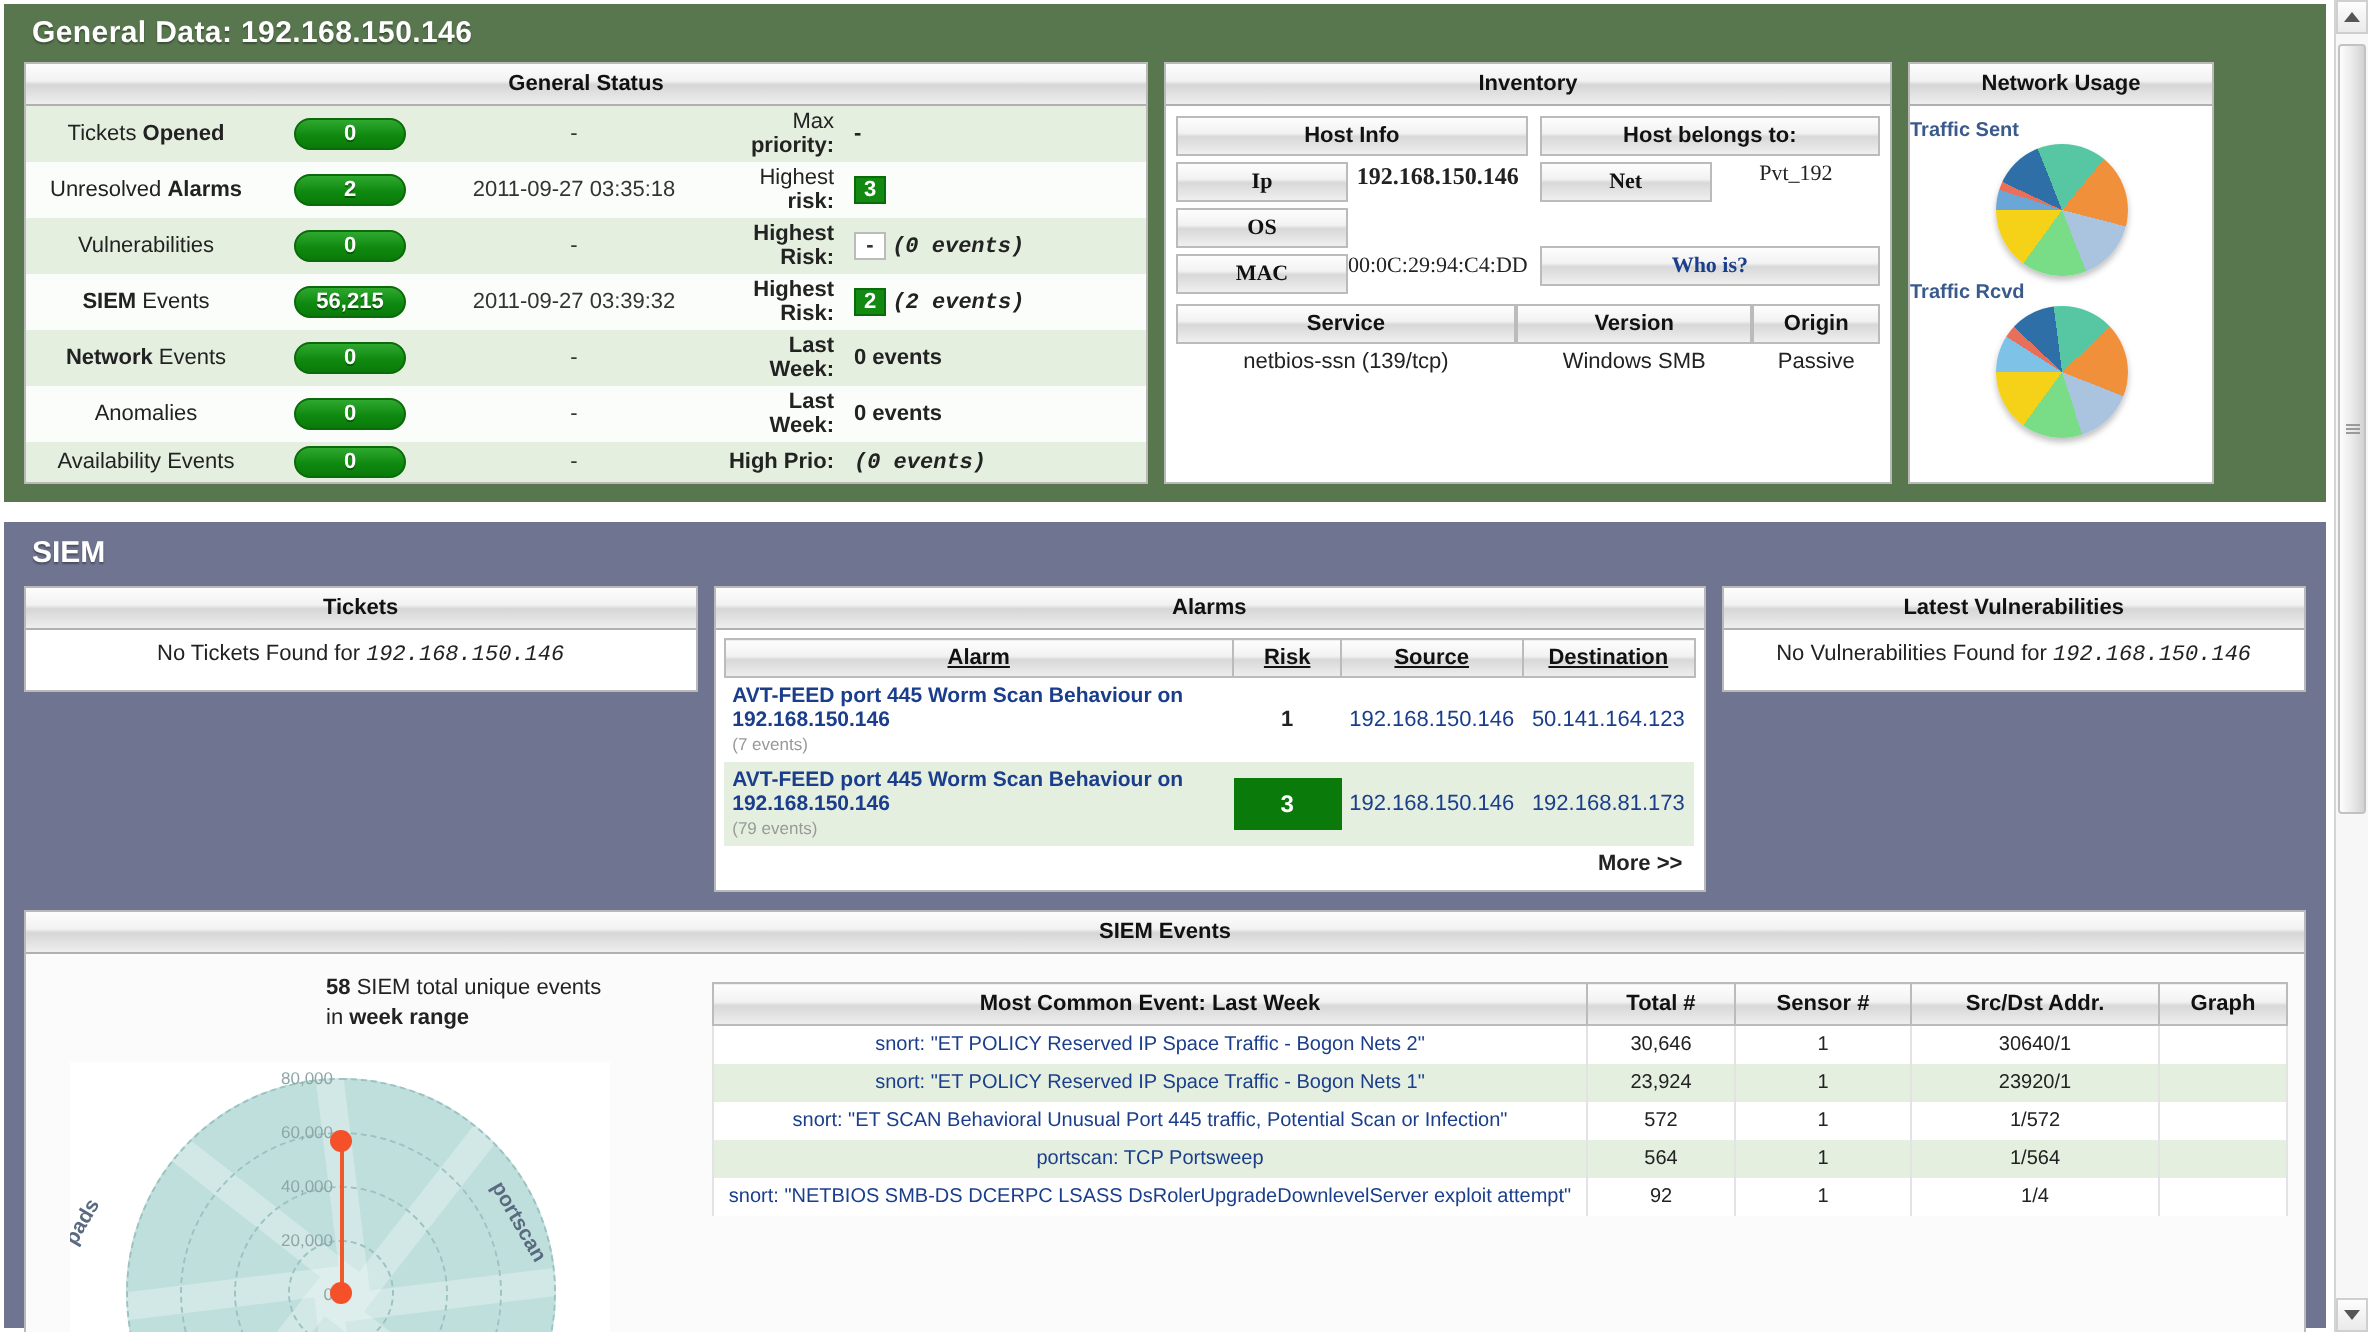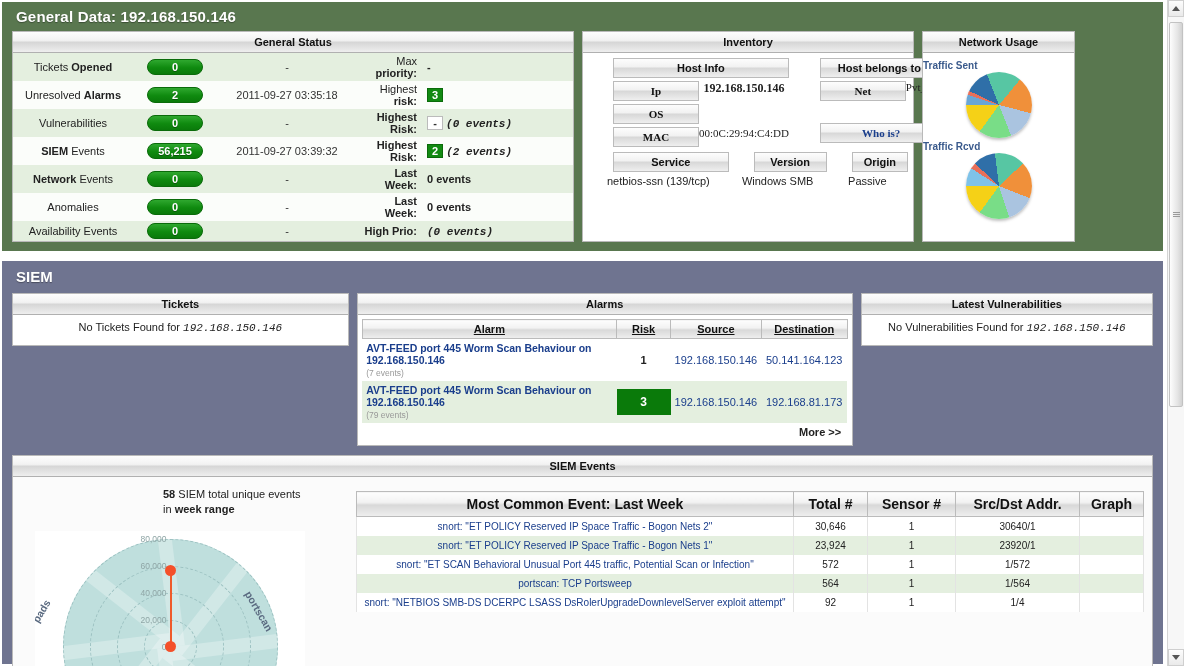--- a/index.html
+++ b/index.html
@@ -55,21 +55,21 @@
   .panel { background: #ffffff; border: 1px solid #b9b9b9; }
   .panel-hd {
     background: linear-gradient(#fdfdfd 0%, #f2f2f2 42%, #d6d6d6 52%, #eeeeee 100%);
     border-bottom: 1px solid #b0b0b0;
     text-align: center; font-weight: bold; font-size: 11px; color: #111;
     padding: 4px 0;
   }
   .subhd {
     background: linear-gradient(#fdfdfd 0%, #f2f2f2 42%, #d8d8d8 52%, #efefef 100%);
     border: 1px solid #bbb; text-align:center; font-weight:bold;
-    font-size: 11px; padding: 3px 0; color:#111;margin-left:25px;
+    font-size: 11px; padding: 3px 0; color:#111;
   }
 
   
   #general-status { width: 562px; }
   .gs-top {
     display: flex; align-items: center; padding: 7px 10px 6px 10px;
     border-bottom: 1px dotted #b5c7ad; background:#fff;
   }
   .gs-top .left { flex: 1; text-align: right; padding-right: 6px; }
   .gs-top .right { flex: 1; text-align: right; padding-right: 8px;
@@ -106,21 +106,21 @@
   }
   .risk-sq {
     display:inline-block; min-width: 16px; padding: 0 4px;
     background: #128a12; color:#fff; font-weight:bold; text-align:center;
     border: 1px solid #0a6b0a; font-size: 11px;
   }
   .risk-sq.empty { background: #ffffff; color:#333; border:1px solid #bbb; }
   .ital { font-style: italic; font-family: Liberation Mono, monospace; }
 
   
-  #inventory { width: 332px; }
+  #inventory { width: 364px; }
   .inv-body { padding: 5px; }
   .inv-cols { display:flex; gap: 6px; }
   .inv-col { flex: 1; }
   .inv-row { display:flex; align-items:flex-start; margin-top: 3px; font-family: Liberation Serif, serif; }
   .inv-key { width: 86px; }
   .inv-val { flex:1; text-align:center; font-size: 11px; }
   .inv-val.bold { font-weight: bold; font-size: 12px; }
   .whois { color: #1a3e8c; font-weight: bold; }
   .svc-table { width:100%; border-collapse: collapse; margin-top: 5px; }
   .svc-table th { padding:0; }
@@ -180,21 +180,21 @@
                  background: rgba(255,255,255,.28); }
   .radar-axis-lbl { position:absolute; font-size:8.5px; color:#8fa6a6; }
   .radar-cat { position:absolute; font-size: 10.5px; color:#5a6a80; font-weight:bold; }
   .radar-stem { position:absolute; width:2px; background:#ef5a2a; }
   .radar-dot { position:absolute; width:11px; height:11px; border-radius:50%;
                background:#f4502a; }
   .se-right { flex:1; padding: 14px 8px 0 8px; }
   .ev-table { width: 100%; border-collapse: collapse; }
   .ev-table th {
     background: linear-gradient(#fdfdfd 0%, #f2f2f2 42%, #d8d8d8 52%, #efefef 100%);
-    border: 1px solid #bbb; font-size: 14px; padding: 4px 0; color:#111; font-weight:bold;
+    border: 1px solid #bbb; font-size: 11px; padding: 4px 0; color:#111; font-weight:bold;
   }
   .ev-table td { font-size: 10px; padding: 4px 3px; text-align:center;
                  border-left:1px solid #e3e3e3; border-right:1px solid #e3e3e3; }
   .ev-table tr.even td { background: #ffffff; }
   .ev-table tr.odd td { background: #e4efdf; }
   .ev-name { color:#1a3e8c; }
   .w-total { width: 74px; } .w-sensor { width: 88px; }
   .w-addr { width: 124px; } .w-graph { width: 64px; }
 </style>
 </head>

